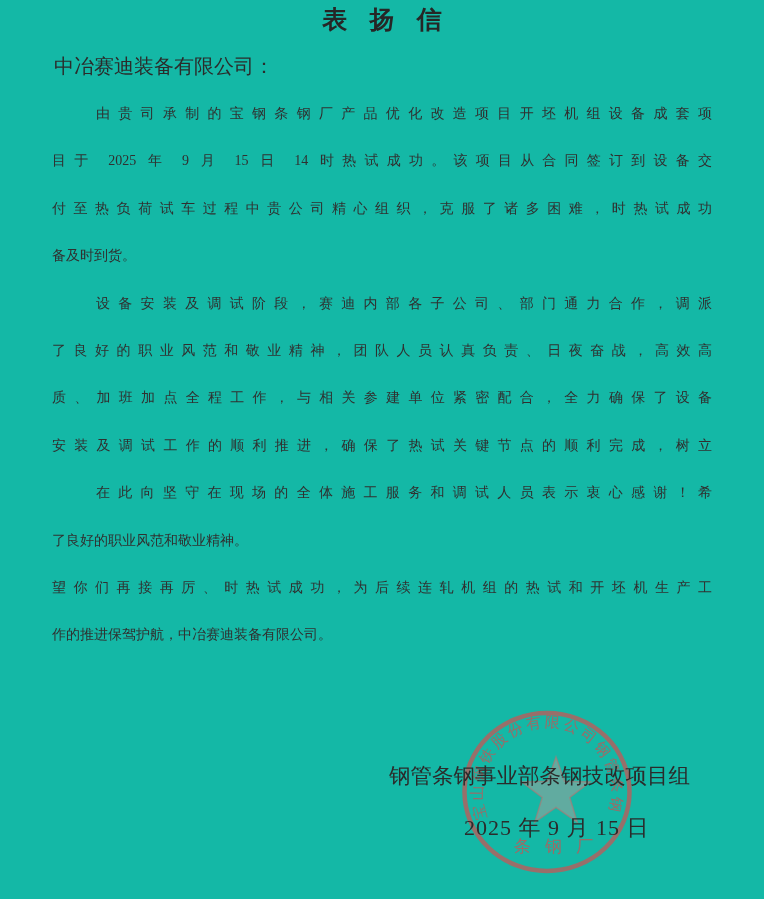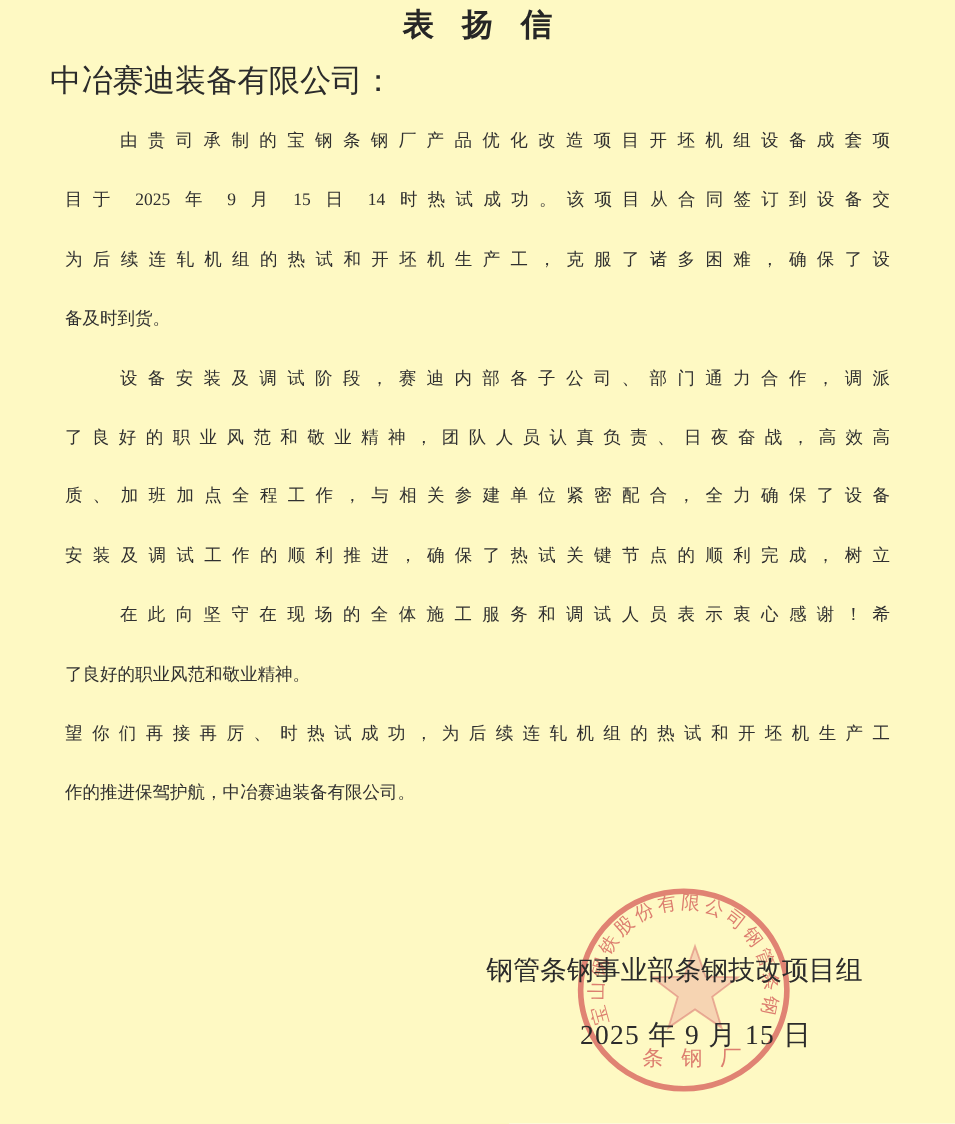--- a/index.html
+++ b/index.html
@@ -9,40 +9,40 @@
     height: 899px;
     background: #fdfdfc;
     font-family: "Liberation Serif", "DejaVu Serif", serif;
     color: #2e2e2e;
     overflow: hidden;
   }
   .page {
     position: relative;
     width: 764px;
     height: 899px;
-    background: #fef9c3;
+    background: #14b8a6;
   }
   .title {
     position: absolute;
     top: 3px;
     left: 0;
     width: 100%;
     margin: 0;
     text-align: center;
     font-size: 25px;
     font-weight: 600;
     letter-spacing: 8px;
     text-indent: 8px;
     color: #262626;
   }
   .greeting {
     position: absolute;
     top: 50px;
-    left: 40px;
-    font-size: 25px;
+    left: 54px;
+    font-size: 20px;
     line-height: 32px;
     color: #2b2b2b;
     white-space: nowrap;
   }
   .body-text {
     position: absolute;
     top: 90px;
     left: 52px;
     width: 660px;
     font-size: 14px;
@@ -95,21 +95,21 @@
 
 <div class="page">
 
   <h1 class="title">表 扬 信</h1>
 
   <div class="greeting">中冶赛迪装备有限公司：</div>
 
   <div class="body-text">
     <div class="line indent">由贵司承制的宝钢条钢厂产品优化改造项目开坯机组设备成套项</div>
     <div class="line">目于 2025 年 9 月 15 日 14 时热试成功。该项目从合同签订到设备交</div>
-    <div class="line">为后续连轧机组的热试和开坯机生产工，克服了诸多困难，确保了设</div>
+    <div class="line">付至热负荷试车过程中贵公司精心组织，克服了诸多困难，时热试成功</div>
     <div class="line end">备及时到货。</div>
 
     <div class="line indent">设备安装及调试阶段，赛迪内部各子公司、部门通力合作，调派</div>
     <div class="line">了良好的职业风范和敬业精神，团队人员认真负责、日夜奋战，高效高</div>
     <div class="line">质、加班加点全程工作，与相关参建单位紧密配合，全力确保了设备</div>
     <div class="line">安装及调试工作的顺利推进，确保了热试关键节点的顺利完成，树立</div>
     <div class="line indent">在此向坚守在现场的全体施工服务和调试人员表示衷心感谢！希</div>
 
     <div class="line end">了良好的职业风范和敬业精神。</div>
     <div class="line">望你们再接再厉、时热试成功，为后续连轧机组的热试和开坯机生产工</div>

